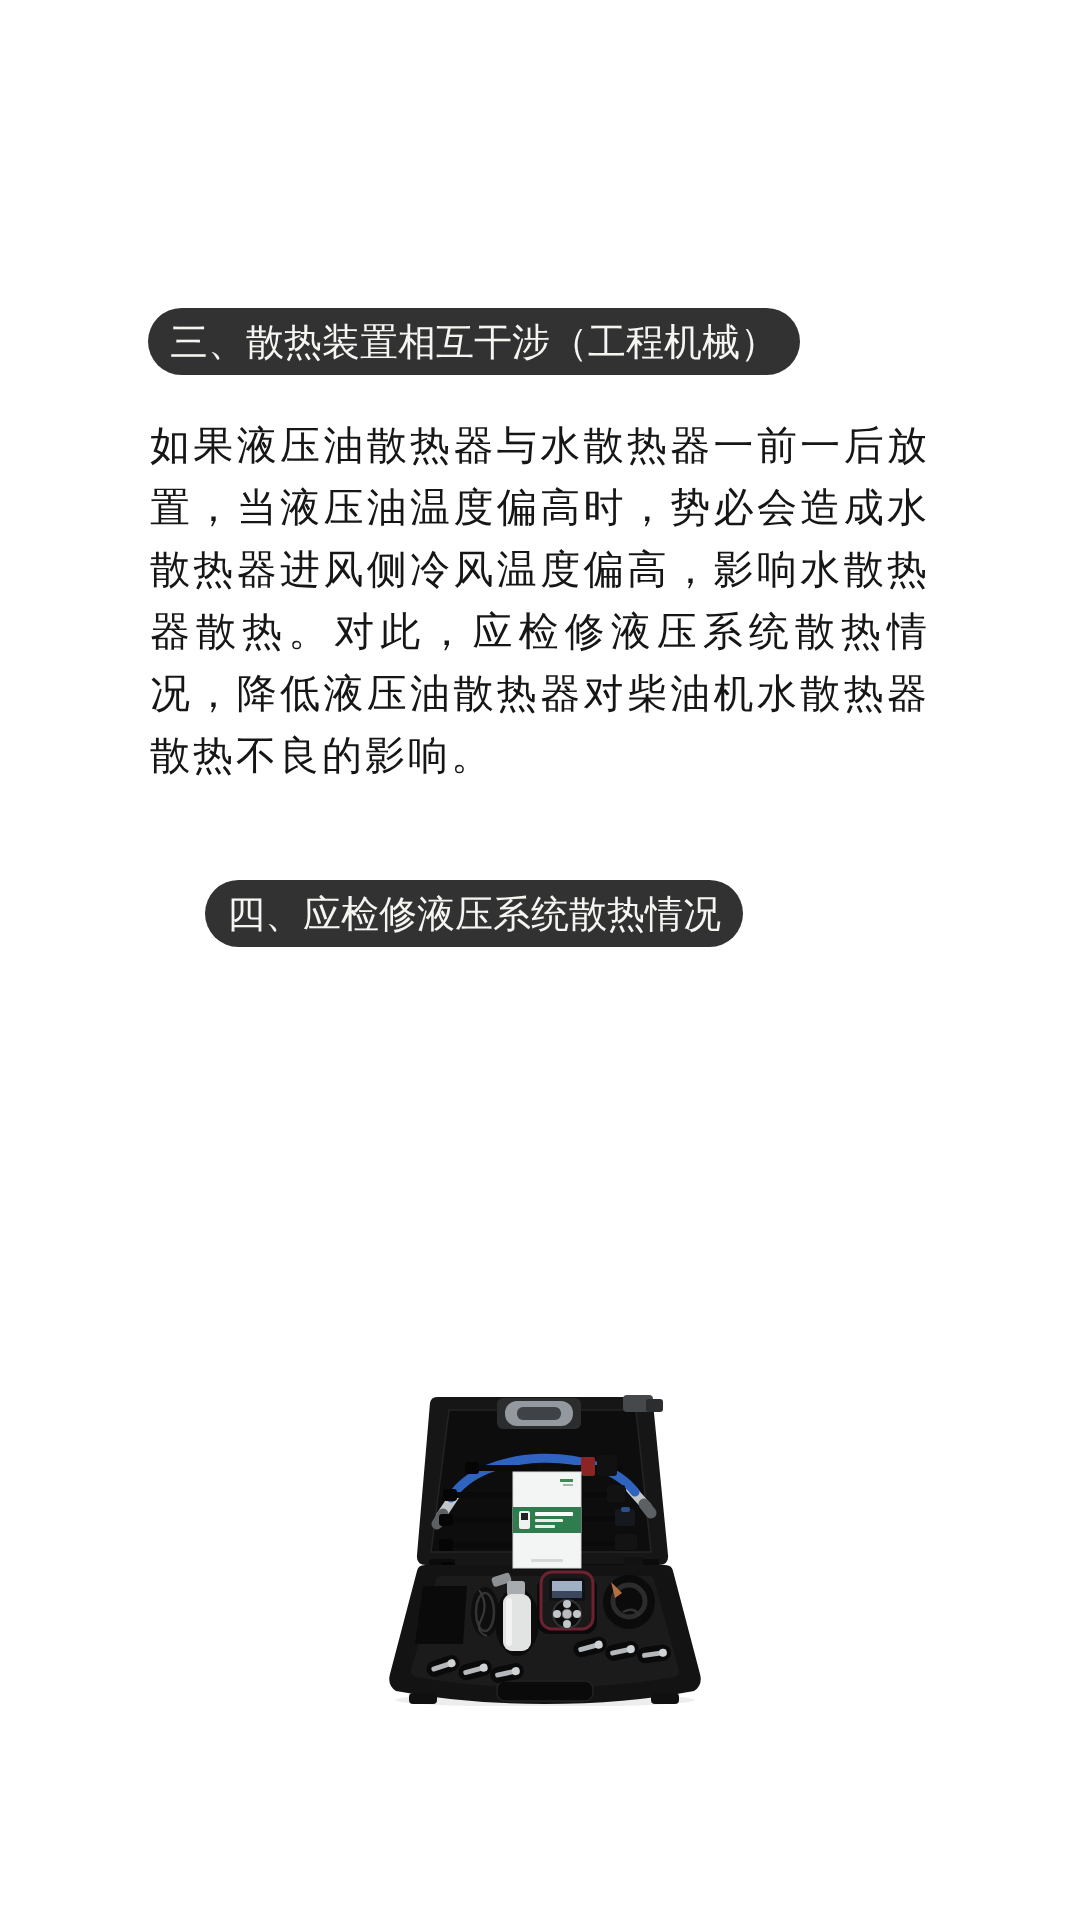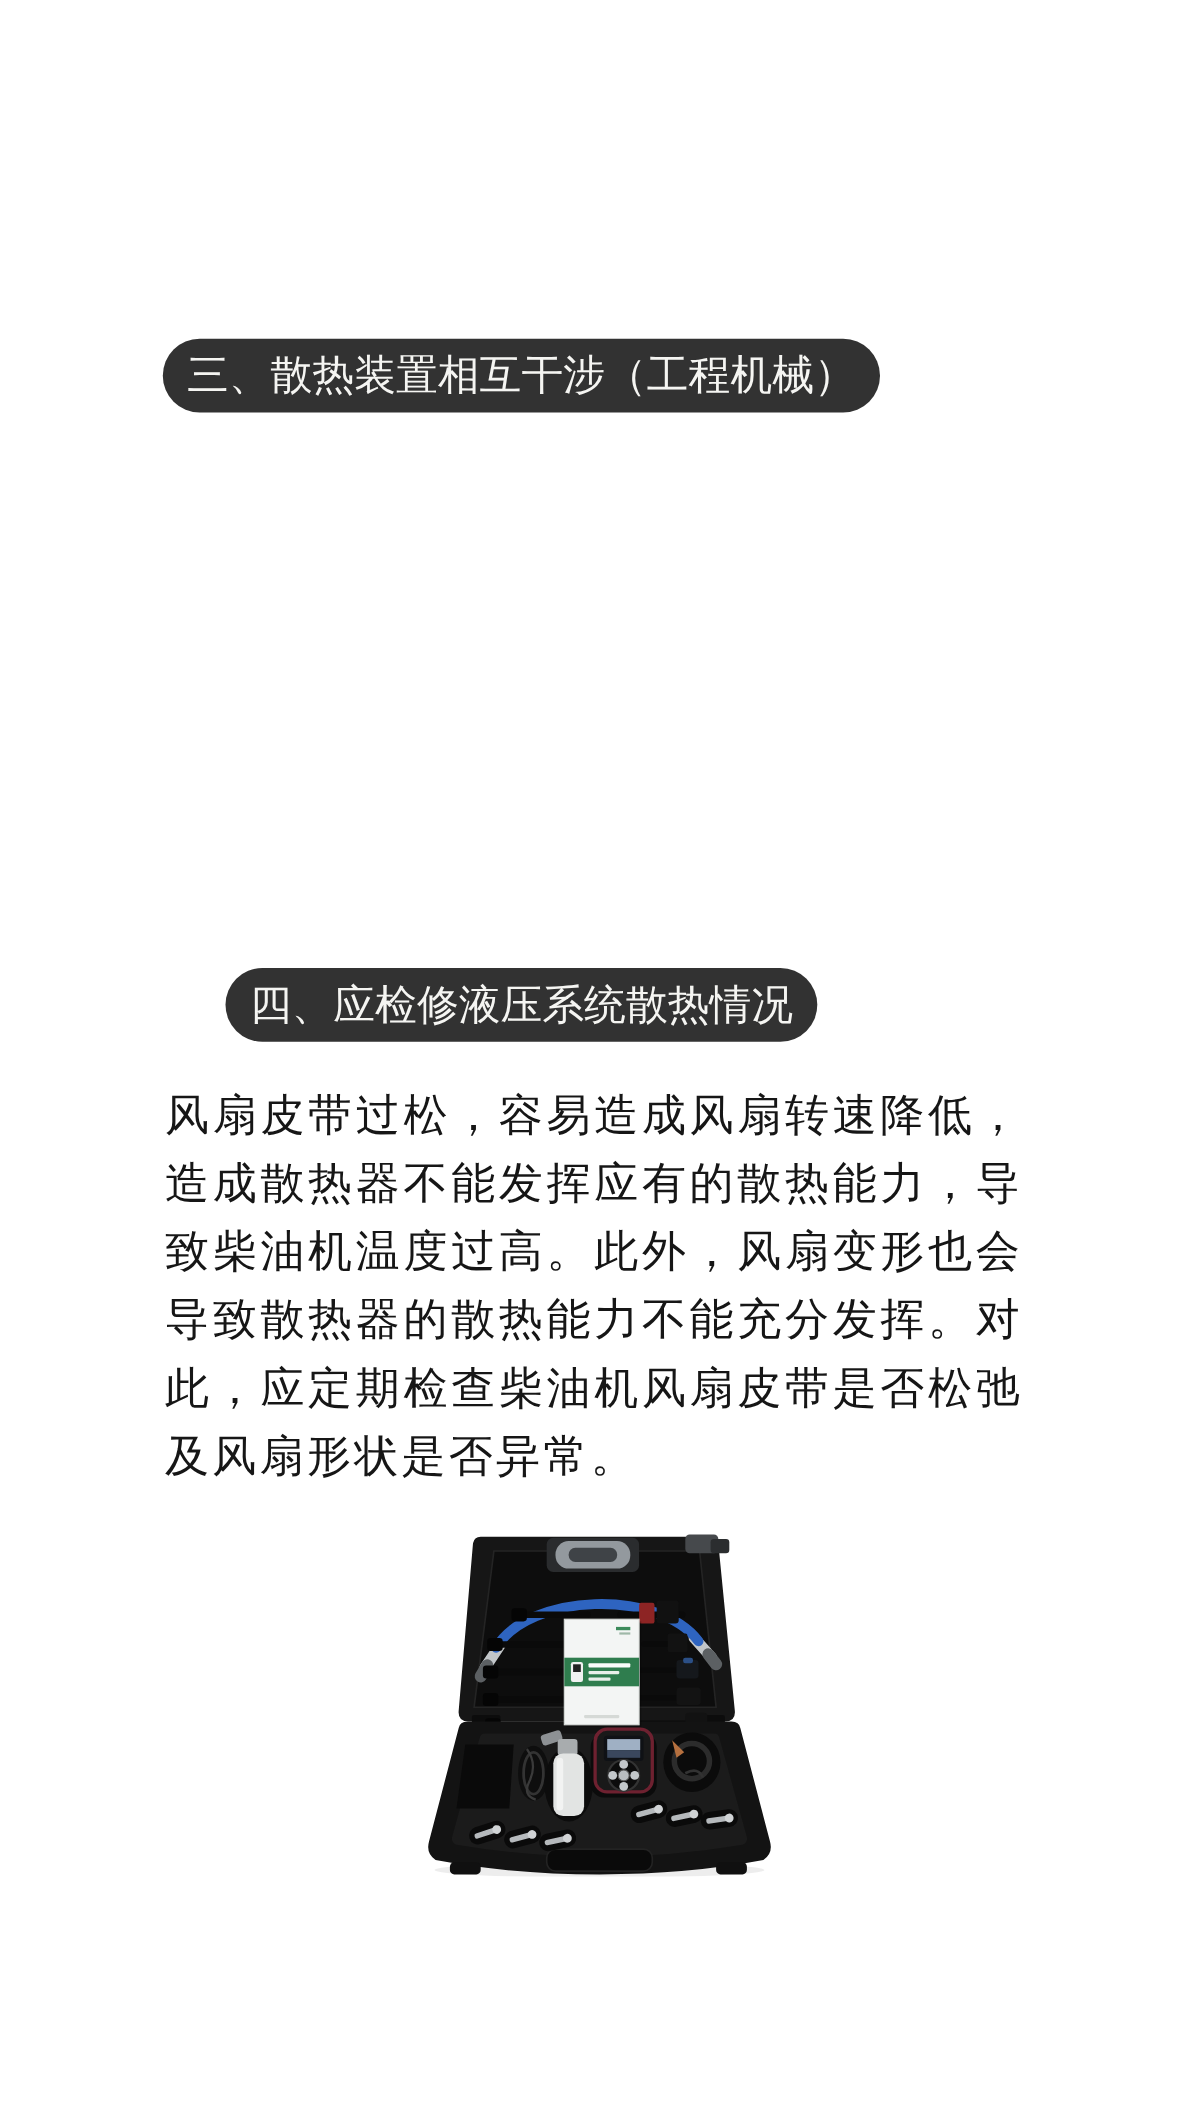--- a/index.html
+++ b/index.html
@@ -29,24 +29,24 @@
   }
   .kit-figure svg{display:block;width:320px;height:312px;}
 </style>
 </head>
 <body>
 
 <div class="page">
 
   <div class="banner banner-1">三、散热装置相互干涉（工程机械）</div>
 
+  <p class="body-text para-1">如果液压油散热器与水散热器一前一后放置，当液压油温度偏高时，势必会造成水散热器进风侧冷风温度偏高，影响水散热器散热。对此，应检修液压系统散热情况，降低液压油散热器对柴油机水散热器散热不良的影响。</p>
 
   <div class="banner banner-2">四、应检修液压系统散热情况</div>
 
-  <p class="body-text para-2">风扇皮带过松，容易造成风扇转速降低，造成散热器不能发挥应有的散热能力，导致柴油机温度过高。此外，风扇变形也会导致散热器的散热能力不能充分发挥。对此，应定期检查柴油机风扇皮带是否松弛及风扇形状是否异常。</p>
 
   <figure class="kit-figure">
     <svg viewBox="0 0 320 312" xmlns="http://www.w3.org/2000/svg">
 
       <ellipse cx="160" cy="306" rx="150" ry="7" fill="#000000" opacity="0.07"></ellipse>
 
       <g>
         <path d="M52 3 L261 3 Q267 3 268 9 L283 161 Q284 171 274 171 L41 171 Q31 171 32 161 L45 9 Q46 3 52 3 Z" fill="#161616"></path>
         <path d="M64 16 L251 16 L266 158 L46 158 Z" fill="#0d0d0d" stroke="#242424" stroke-width="1.5"></path>
 

